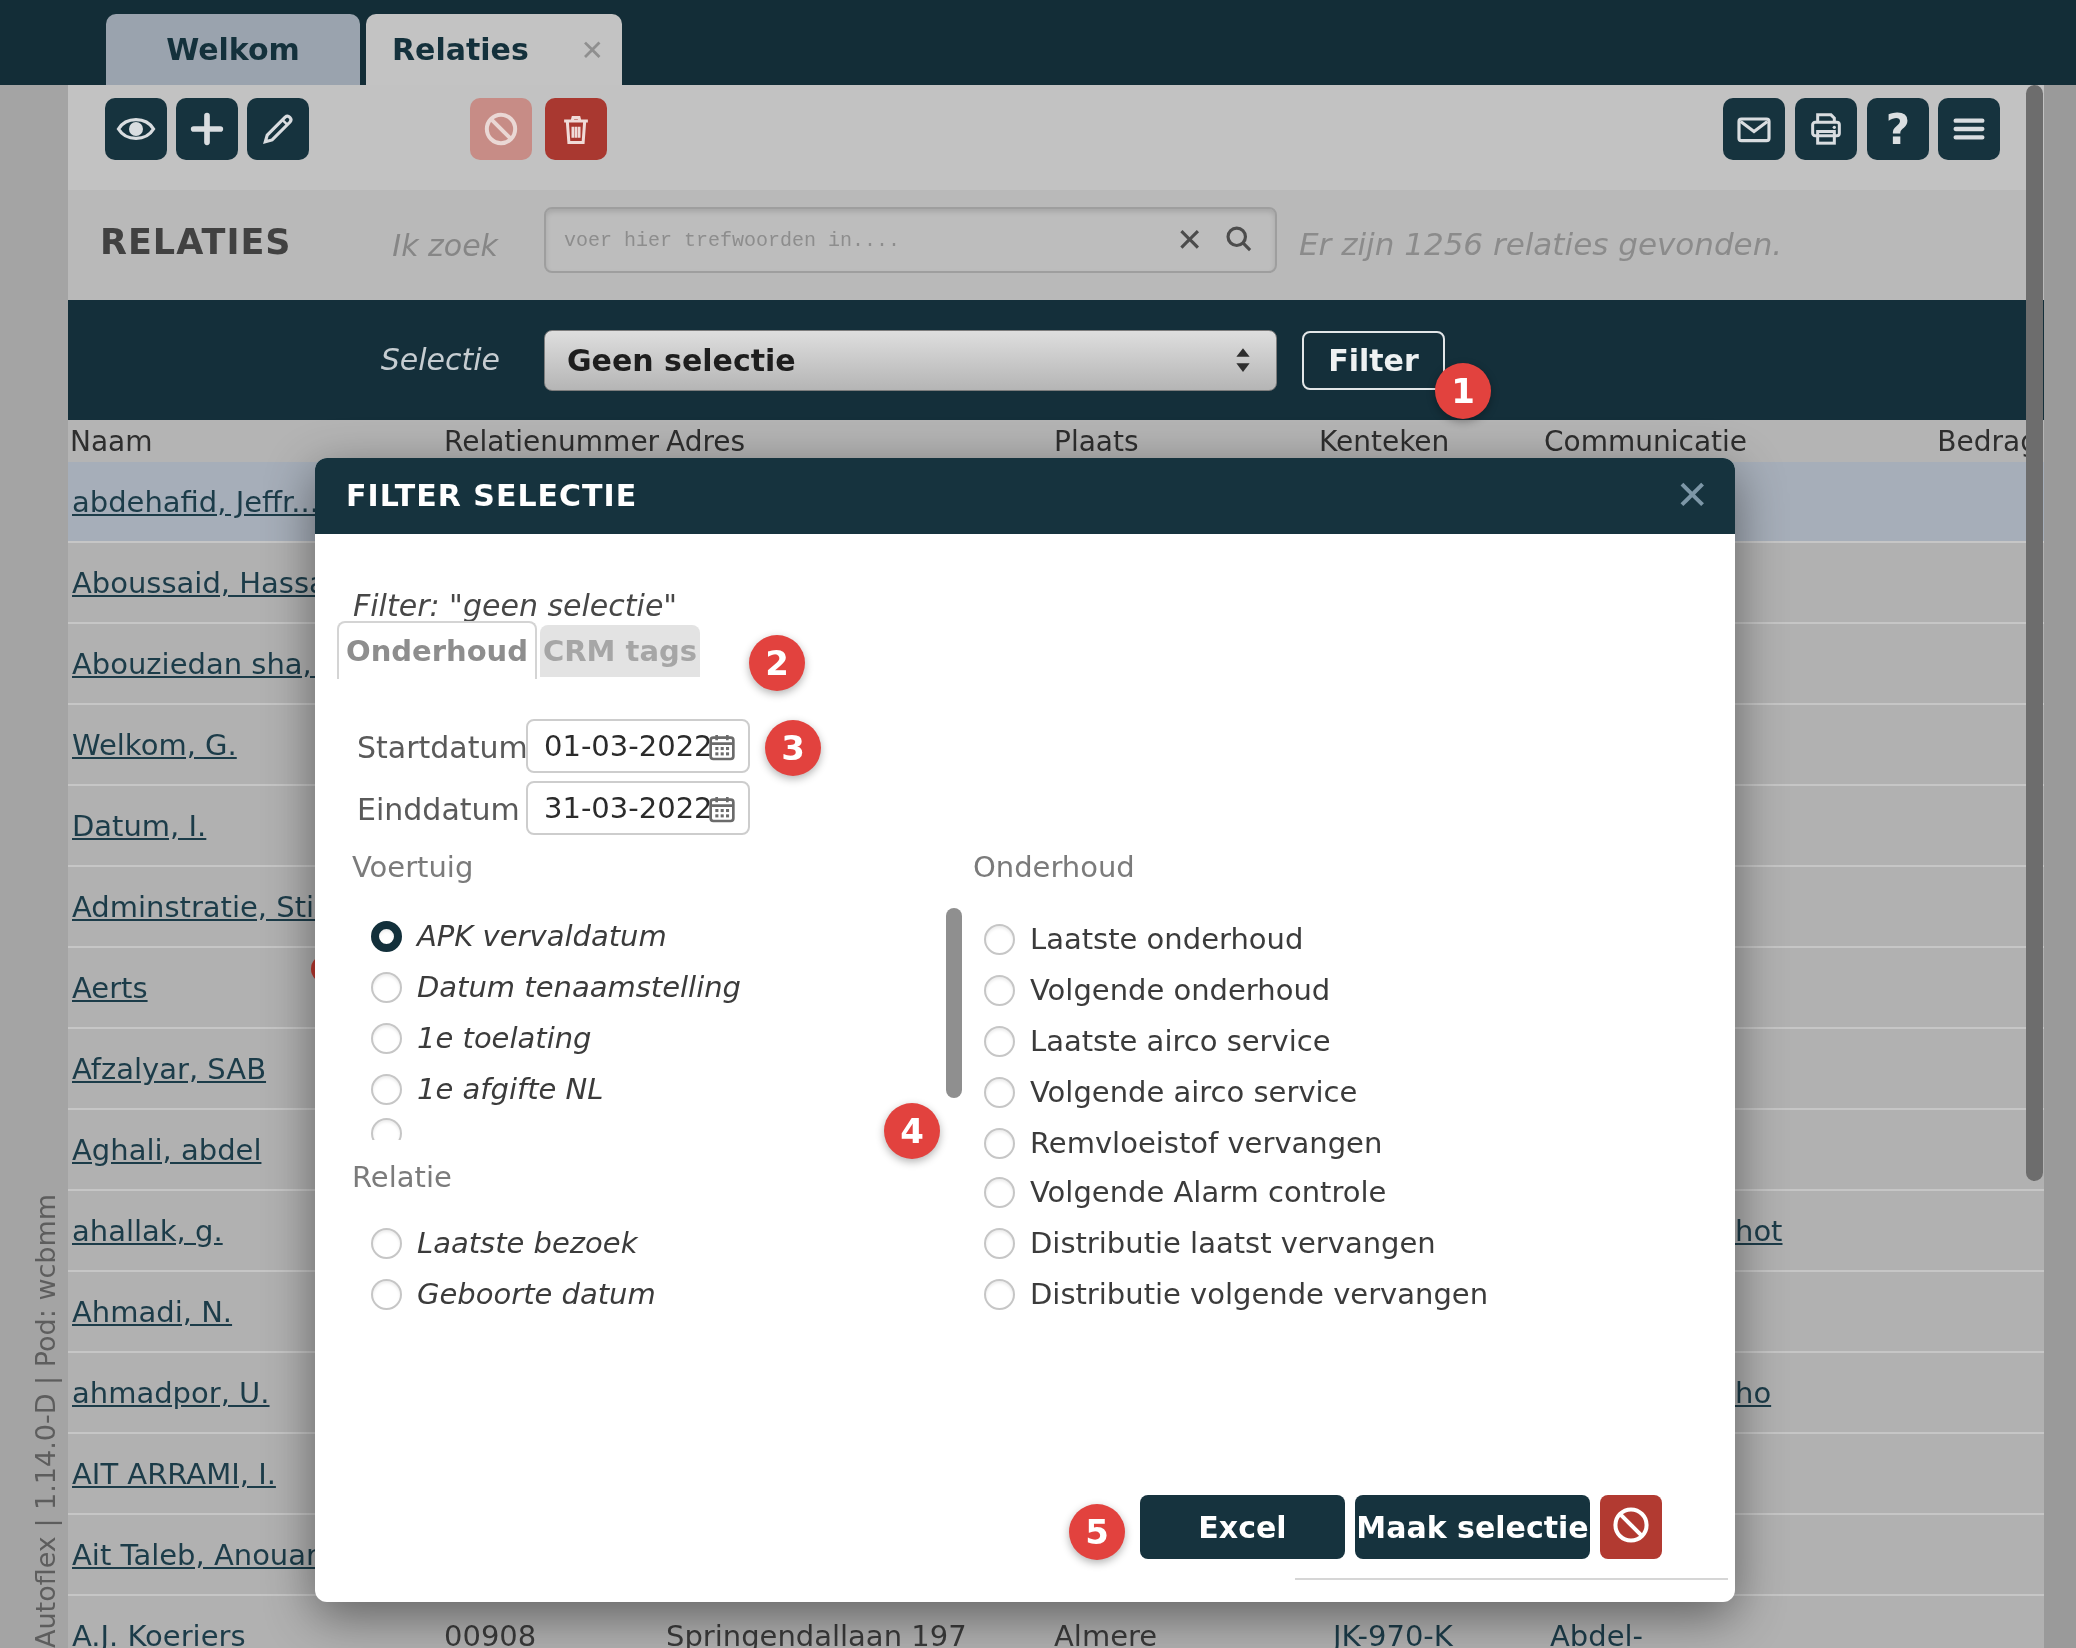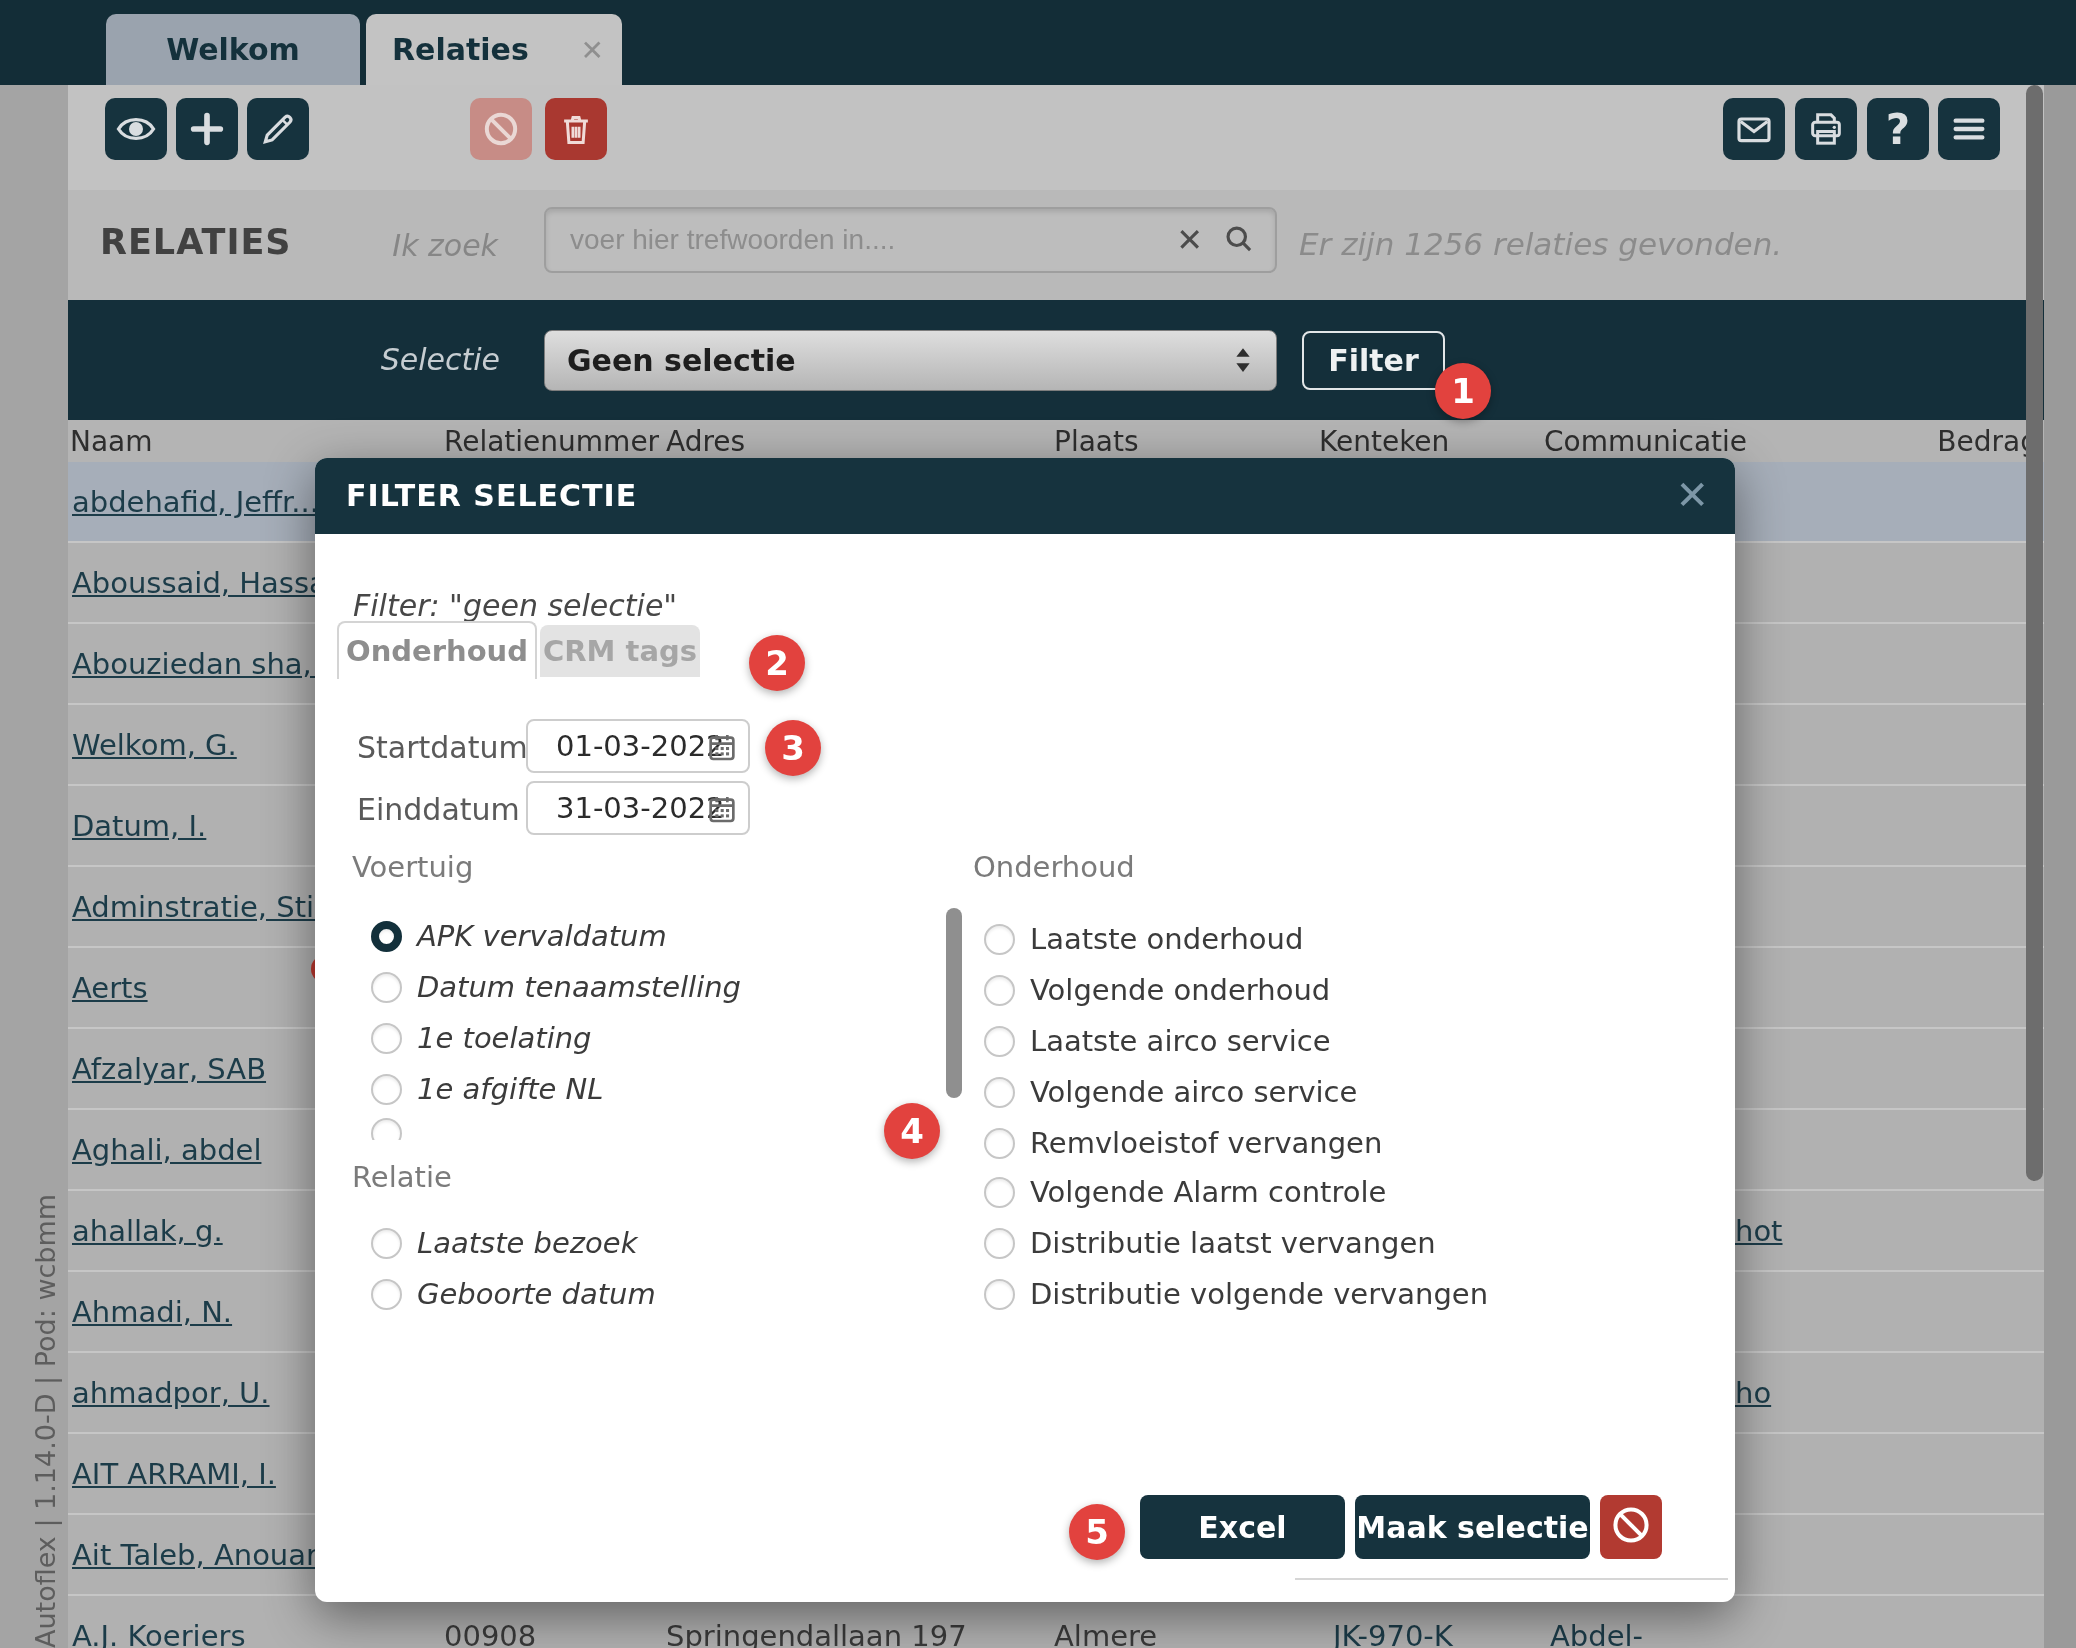--- a/index.html
+++ b/index.html
@@ -23,22 +23,22 @@
   .tbtn-block{background:#c78c86;}
   .tbtn-delete{background:#a93830;}
   .help-glyph{color:#dbdfe1;font-size:42px;font-weight:bold;}
 
   
   .searchrow{left:0;top:190px;width:2076px;height:110px;background:#b9b9b9;}
   .rel-title{position:absolute;left:100px;top:32px;font-size:35px;font-weight:bold;color:#414141;letter-spacing:1px;}
   .ikzoek{position:absolute;left:380px;top:38px;width:118px;text-align:right;font-style:italic;font-size:30px;color:#868686;}
   .searchbox{position:absolute;left:544px;top:17px;width:733px;height:66px;background:#bdbdbd;
              border:2px solid #9e9e9e;border-radius:8px;box-sizing:border-box;box-shadow:inset 0 3px 5px rgba(0,0,0,.12);}
-  .searchbox input{position:absolute;left:22px;top:4px;width:560px;height:52px;border:none;outline:none;
-             background:transparent;font-family:Liberation Sans, sans-serif;font-size:28px;color:#4c4c4c;}
+  .searchbox input{position:absolute;left:16px;top:4px;width:560px;height:52px;border:none;outline:none;
+             background:transparent;font-family:Liberation Mono, monospace;font-size:20px;color:#4c4c4c;}
   .searchbox input::placeholder{color:#8d8d8d;opacity:1;}
   .sb-clear{position:absolute;right:72px;top:12px;font-size:32px;color:#4c4c4c;font-weight:bold;cursor:pointer;}
   .sb-mag{position:absolute;right:18px;top:12px;cursor:pointer;}
   .results{position:absolute;left:1299px;top:36px;font-style:italic;font-size:31px;color:#8b8b8b;}
 
   
   .selrow{left:0;top:300px;width:2076px;height:120px;background:#142f3a;}
   .sel-label{position:absolute;left:370px;top:42px;width:130px;text-align:right;font-style:italic;font-size:30px;color:#c6cdd1;}
   .selectbox{position:absolute;left:544px;top:30px;width:733px;height:61px;border-radius:8px;cursor:pointer;
              background:linear-gradient(#dedede,#b5b5b5);border:1px solid #7d7d7d;box-sizing:border-box;
@@ -75,21 +75,21 @@
   .mtitle{position:absolute;left:31px;top:20px;font-size:30px;font-weight:bold;color:#ffffff;letter-spacing:1px;}
   .mclose{position:absolute;right:26px;top:14px;font-size:40px;font-weight:bold;color:#7d97a7;cursor:pointer;}
   .mfilter{position:absolute;left:38px;top:130px;font-style:italic;font-size:30px;color:#474747;}
   .mtab{position:absolute;display:flex;align-items:center;justify-content:center;font-weight:bold;
         border-radius:8px 8px 0 0;cursor:pointer;box-sizing:border-box;}
   .mtab-active{left:22px;top:163px;width:200px;height:58px;background:#fff;border:2px solid #d4d4d4;
         border-bottom:none;color:#8e8e8e;font-size:29px;z-index:2;}
   .mtab-idle{left:225px;top:167px;width:160px;height:52px;background:#e3e3e3;color:#a6a6a6;font-size:29px;}
   .dlabel{position:absolute;left:42px;font-size:30px;color:#5a5a5a;}
   .dinput{position:absolute;left:211px;width:224px;height:54px;border:2px solid #cdcdcd;border-radius:8px;
-          box-sizing:border-box;display:flex;align-items:center;padding-left:28px;font-size:29px;color:#2b2b2b;cursor:text;}
+          box-sizing:border-box;display:flex;align-items:center;padding-left:16px;font-size:29px;color:#2b2b2b;cursor:text;}
   .dcal{position:absolute;right:10px;top:10px;cursor:pointer;}
   .shead{position:absolute;font-size:29px;color:#7b7b7b;}
   .opt{position:absolute;display:flex;align-items:center;height:44px;gap:15px;cursor:pointer;}
   .radio{width:27px;height:27px;border-radius:50%;background:#fff;border:2px solid #c6c6c6;
          box-shadow:inset 0 2px 3px rgba(0,0,0,.08);flex:none;box-sizing:content-box;}
   .opt.sel .radio{width:15px;height:15px;border:8px solid #13303b;}
   .opt-label{font-size:29px;color:#3b3b3b;white-space:nowrap;}
   .lcol{left:56px;font-style:italic;}
   .rcol{left:669px;}
   .clipbox{position:absolute;left:56px;top:657px;width:500px;height:25px;overflow:hidden;}

